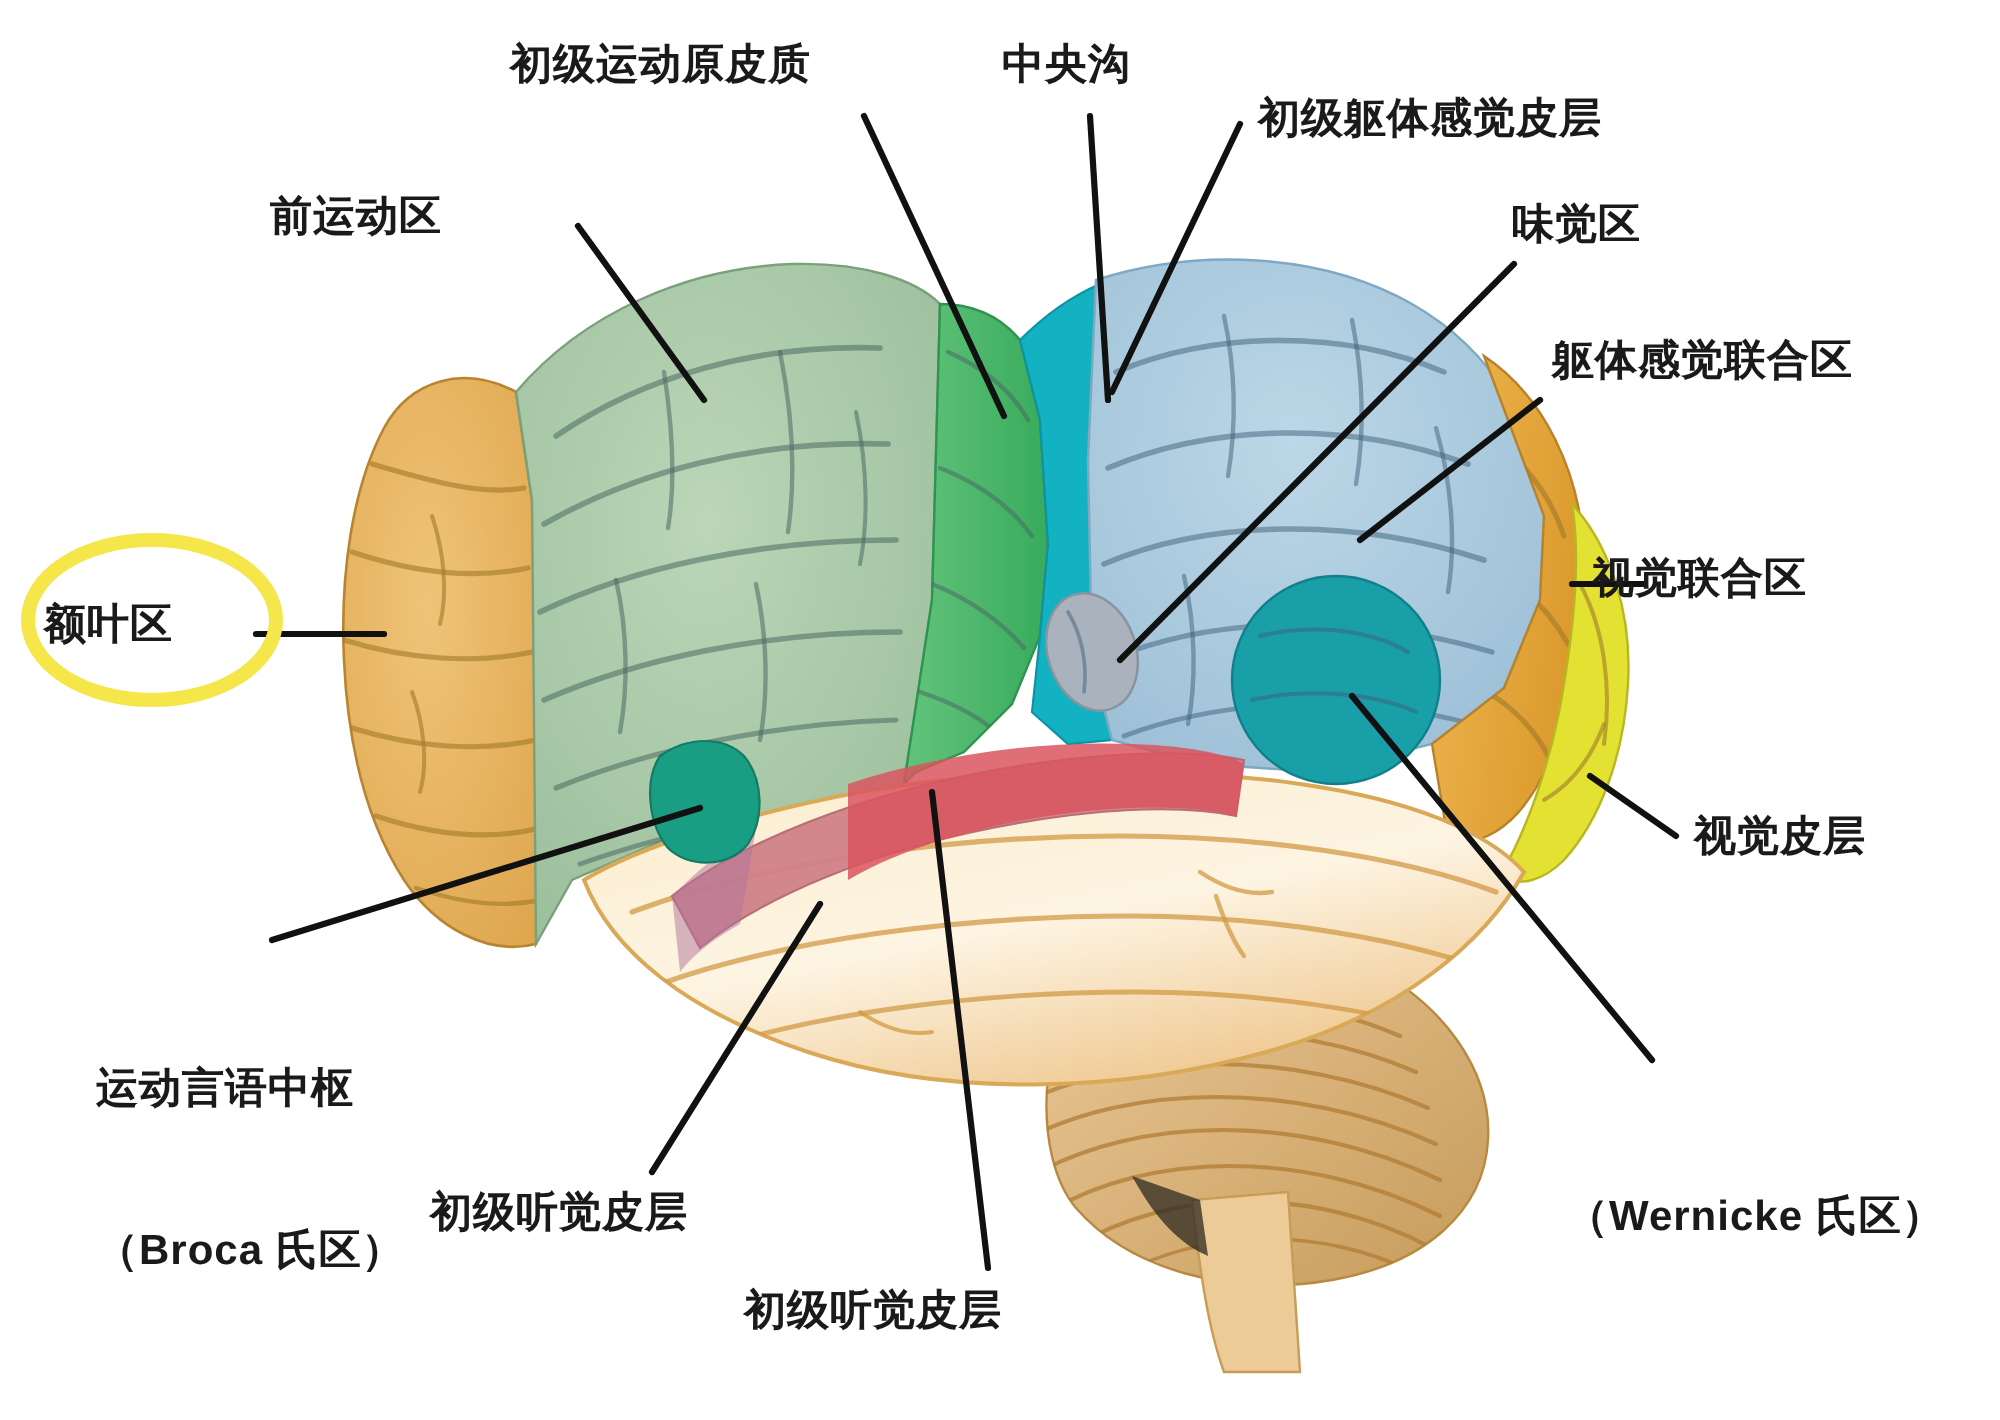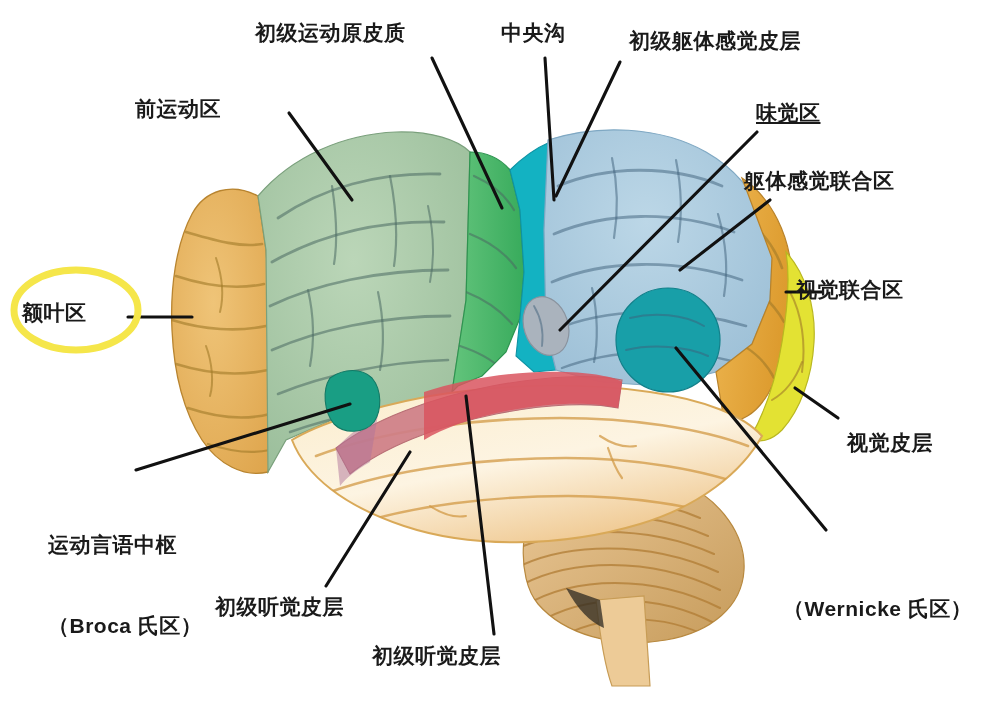--- a/index.html
+++ b/index.html
@@ -262,29 +262,29 @@
   <svg class="layer">
     <ellipse cx="76" cy="310" rx="62" ry="40" fill="none" stroke="#f5e64a" stroke-width="7"></ellipse>
   </svg>
 
   <div class="label" style="left:255px;top:20px;">初级运动原皮质</div>
 
   <div class="label" style="left:135px;top:96px;">前运动区</div>
 
   <div class="label" style="left:501px;top:20px;">中央沟</div>
 
-  <div class="label" style="left:629px;top:28px;">初级躯体感觉皮层</div>
-
-  <div class="label" style="left:756px;top:100px;text-decoration:underline;">味觉区</div>
-
-  <div class="label" style="left:744px;top:168px;">躯体感觉联合区</div>
+  <div class="label" style="left:629px;top:47px;">初级躯体感觉皮层</div>
+
+  <div class="label" style="left:756px;top:100px;">味觉区</div>
+
+  <div class="label" style="left:776px;top:168px;">躯体感觉联合区</div>
 
   <div class="label" style="left:796px;top:277px;">视觉联合区</div>
 
-  <div class="label" style="left:847px;top:406px;margin-top:24px;">视觉皮层</div>
+  <div class="label" style="left:847px;top:406px;">视觉皮层</div>
 
   <div class="label" style="left:22px;top:300px;">额叶区</div>
 
   <div class="label two-line" style="left:48px;top:476px;">
     <div>运动言语中枢</div>
     <div>（Broca 氏区）</div>
   </div>
 
   <div class="label" style="left:215px;top:594px;">初级听觉皮层</div>
 

